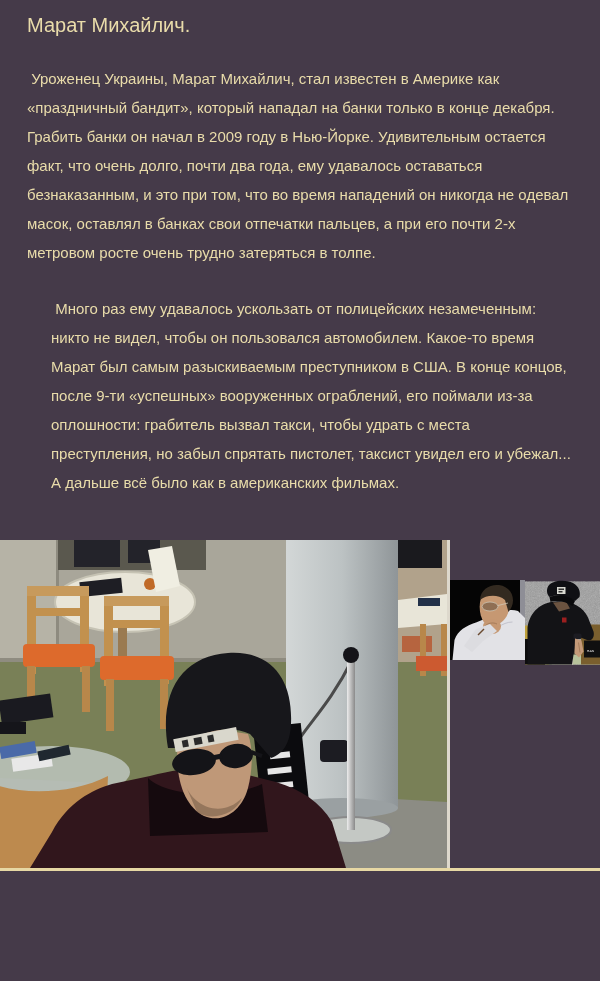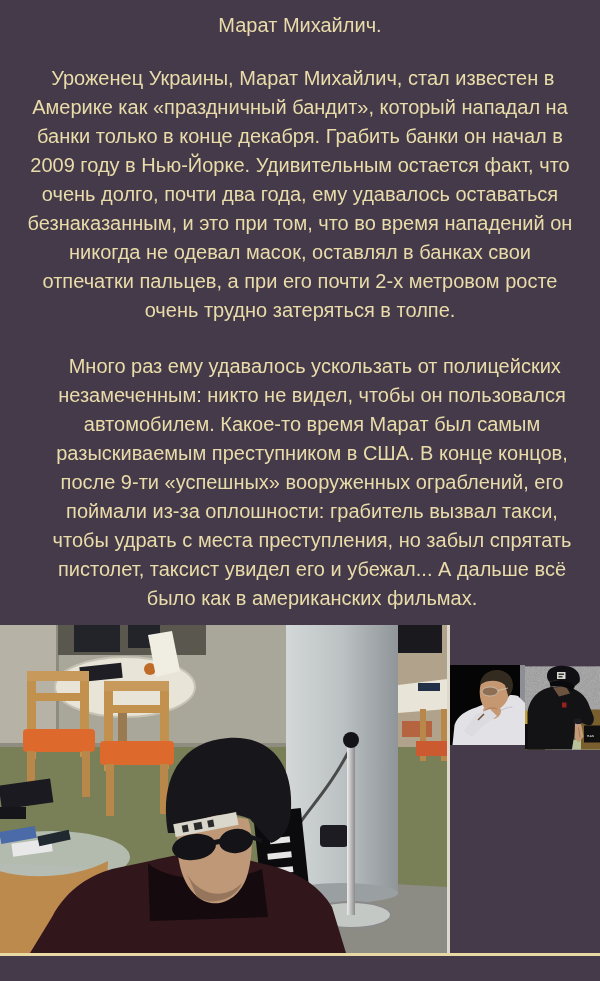--- a/index.html
+++ b/index.html
@@ -5,35 +5,34 @@
   html,body{margin:0;padding:0;background:#453a49;}
   .page{
     position:relative;
     width:600px;height:981px;
     background:#453a49;
     overflow:hidden;
     font-family:"Liberation Sans","DejaVu Sans",sans-serif;
   }
   .text-area{
     box-sizing:border-box;
-    height:625px;
+    height:540px;
     padding:11px 27px 0 27px;
     overflow:hidden;
     color:#e9dcaa;
-    text-align:center;
   }
   .text-area h1{
     margin:0;
     font-size:20px;
     line-height:29px;
     font-weight:normal;
   }
   .text-area p{
     margin:0;
-    font-size:20px;
+    font-size:15px;
     line-height:29px;
     white-space:pre-wrap;
   }
   .text-area p.p1{margin-top:24px;}
   .text-area p.p2{margin-top:27px;margin-left:24px;}
   .collage{
     display:flex;
     height:328px;
     width:600px;
   }

